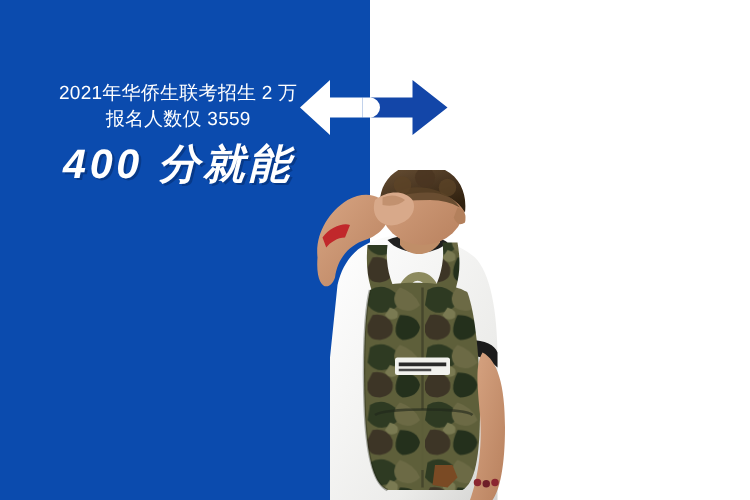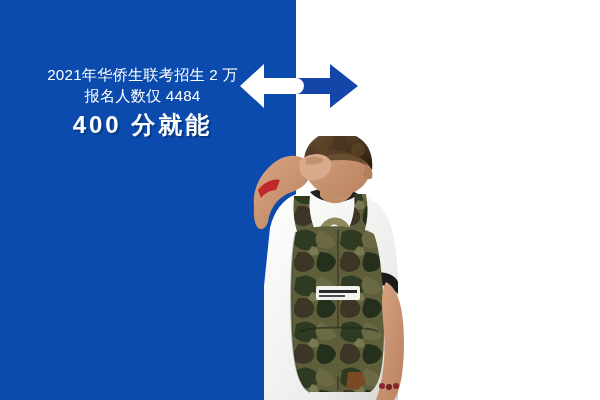--- a/index.html
+++ b/index.html
@@ -50,24 +50,25 @@
     white-space: nowrap;
     margin: 0 0 2px 0;
   }
   .block-right .line-small { font-size: 14.6px; }
 
   .line-small.l-white { color: #FFFFFF; }
   .line-small.l-blue  { color: #1A4FB0; }
 
   .line-big {
     font-weight: bold;
-    font-size: 24px;
+    font-size: 33px;
     letter-spacing: 1px;
     white-space: nowrap;
     margin: 4px 0 0 0;
+    font-style: italic;
   }
   .line-big.b-white {
     color: #FFFFFF;
     text-shadow: 2px 2px 0 rgba(6,44,108,0.55);
   }
   .line-big.b-blue {
     color: #1A4FB0;
     text-shadow: 2px 2px 0 rgba(150,180,225,0.75);
   }
   .gap-wide { letter-spacing: 3px; }
@@ -95,21 +96,21 @@
 </head>
 <body>
 
 <div id="poster">
 
   <div class="panel-left"></div>
   <div class="panel-right"></div>
 
   <div class="block block-left">
     <p class="line-small l-white">2021年华侨生联考招生 2 万</p>
-    <p class="line-small l-white">报名人数仅 4484</p>
+    <p class="line-small l-white">报名人数仅 3559</p>
     <p class="line-big b-white gap-wide">400  分就能</p>
   </div>
 
 
   <div class="arrow-wrap">
     <svg width="136" height="56" viewBox="0 0 136 56">
 
       <g>
         <path d="M8,28 L32,6 L32,20 L58,20 L58,36 L32,36 L32,50 Z" fill="#FFFFFF" stroke="none"></path>
       </g>

